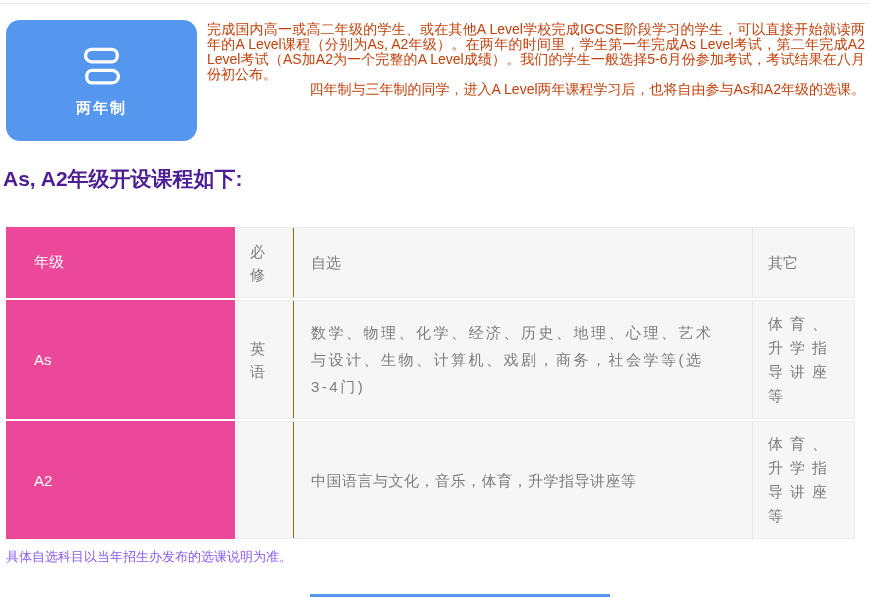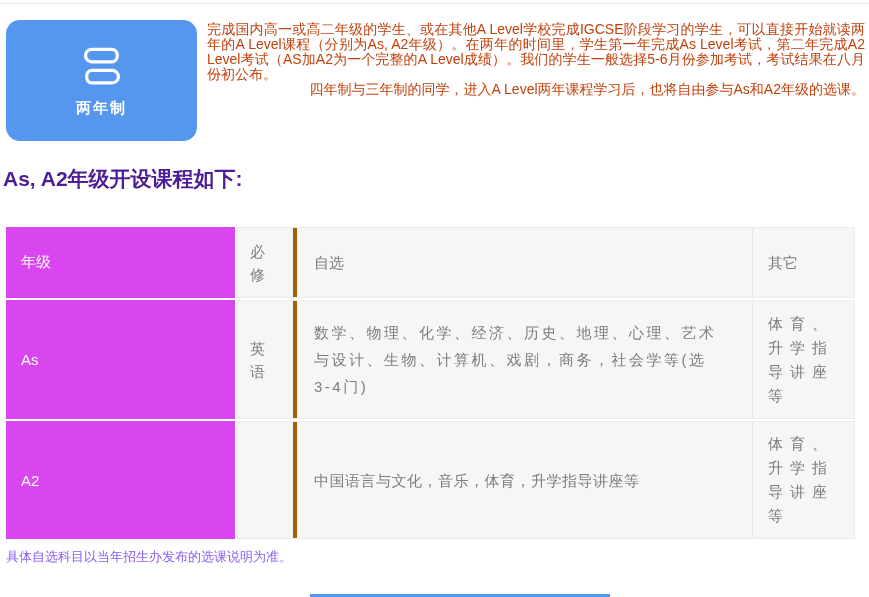--- a/index.html
+++ b/index.html
@@ -63,46 +63,46 @@
     position: absolute;
     top: 227px; left: 6px;
     width: 849px;
   }
   .t-row { display: flex; margin-bottom: 2px; }
   .t-row.header { height: 71px; }
   .t-row.row-as { height: 119px; }
   .t-row.row-a2 { height: 118px; }
   .grade-cell {
     width: 229px;
-    background: #d946ef;
+    background: #ec4899;
     color: #ffffff;
     display: flex;
     align-items: center;
-    padding-left: 15px;
+    padding-left: 28px;
     box-sizing: border-box;
     font-size: 15px;
   }
   .gray-group {
     flex: 1;
     margin-left: 2px;
     background: #f6f6f6;
     border: 1px solid #ececec;
     display: flex;
   }
   .gcell {
     box-sizing: border-box;
     display: flex;
     align-items: center;
     color: #7d7d7d;
     font-size: 15px;
   }
   .c-required { width: 55px; padding-left: 12px; line-height: 23px; }
   .c-elective {
     flex: 1;
-    border-left: 4px solid #a16207;
+    border-left: 1px solid #a16207;
     border-right: 1px solid #e7e7e7;
     padding-left: 17px;
     padding-right: 10px;
     line-height: 27px;
   }
   .c-other { width: 101px; padding-left: 15px; line-height: 24px; letter-spacing: 7px; }
   .pre { white-space: pre-line; }
   .ls-wide { letter-spacing: 2.5px; }
   .ls-small { letter-spacing: 0.5px; }
   

